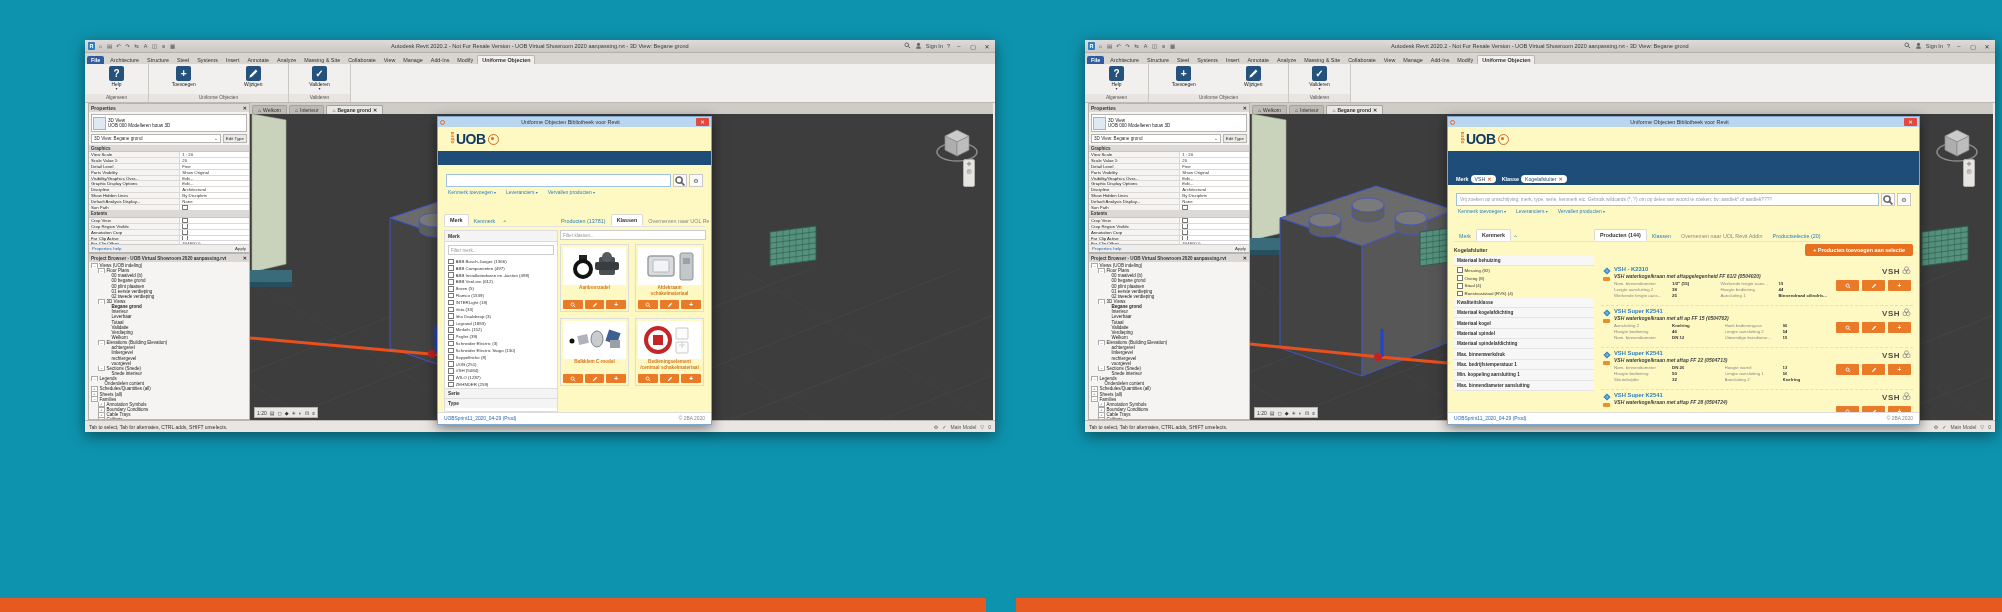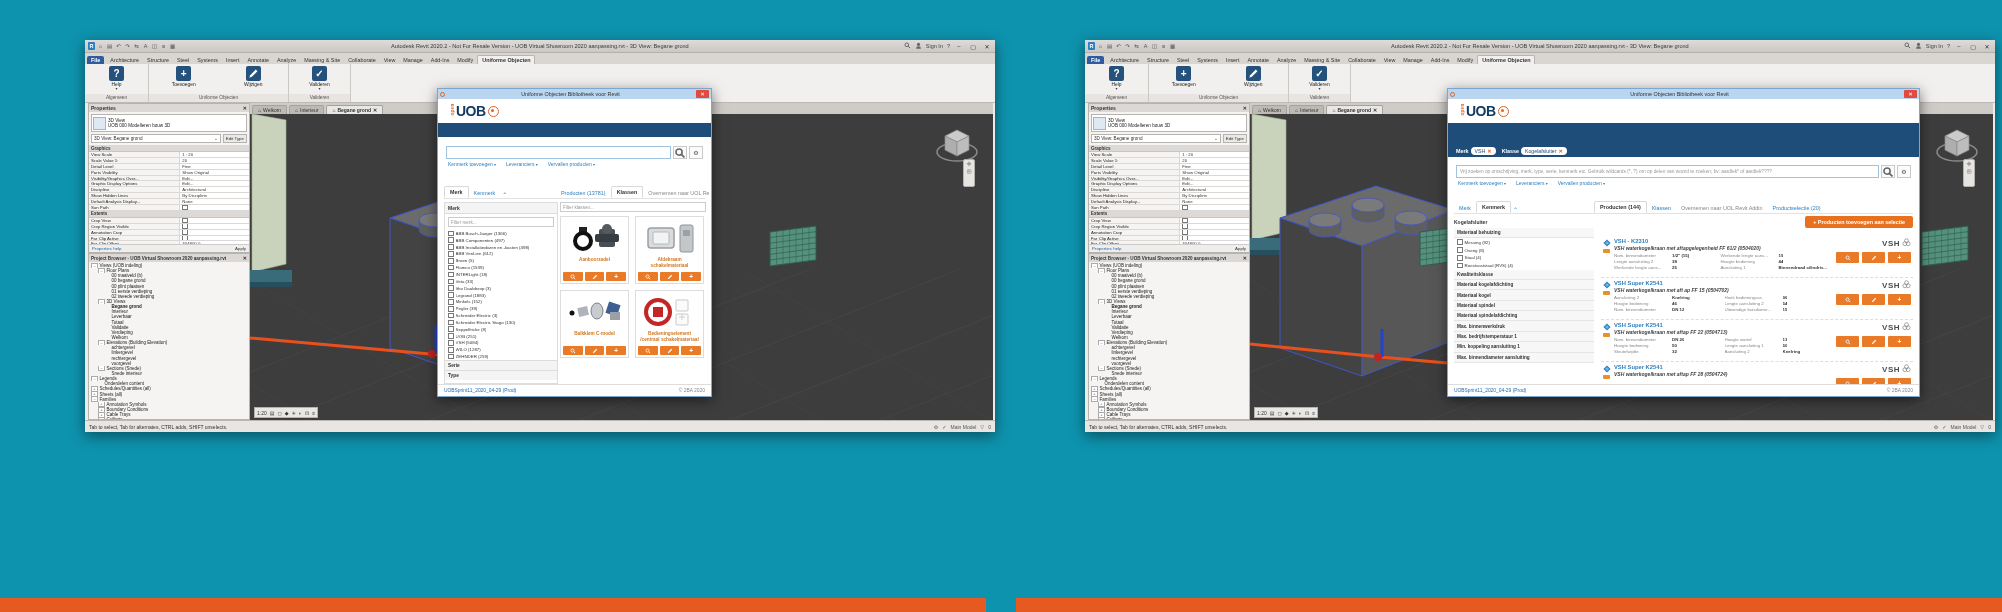--- a/index.html
+++ b/index.html
@@ -73,21 +73,21 @@
   .vcanvas{position:absolute;top:11px;left:0;right:0;bottom:0;overflow:hidden;}
   .viewcube{position:absolute;top:8px;right:14px;width:44px;height:44px;opacity:.85;}
   .navbar{position:absolute;top:56px;right:18px;width:10px;height:26px;background:#e7e5e2;border:1px solid #b5b1ad;
       border-radius:2px;display:flex;flex-direction:column;align-items:center;font-size:6px;color:#555;}
   .viewctrl{position:absolute;bottom:2px;left:4px;height:9px;background:#e9e7e4;border:1px solid #b5b1ad;
       display:flex;align-items:center;font-size:5px;color:#333;padding:0 2px;gap:3px;}
   .w-status{position:absolute;bottom:0;left:0;right:0;height:12px;background:#e8e5e2;border-top:1px solid #bbb7b3;
       display:flex;align-items:center;justify-content:space-between;padding:0 4px;font-size:5px;color:#333;box-sizing:border-box;}
   .statr{display:flex;gap:4px;align-items:center;color:#555;}
   
-  .dlg{position:absolute;background:#ffffff;box-shadow:0 3px 12px rgba(0,0,0,.5);border:1px solid #7da7cc;box-sizing:border-box;}
+  .dlg{position:absolute;background:#fef9c3;box-shadow:0 3px 12px rgba(0,0,0,.5);border:1px solid #7da7cc;box-sizing:border-box;margin-top:28px;}
   .dlg-title{position:absolute;top:0;left:0;right:0;height:10px;background:#b9d5ef;display:flex;align-items:center;
       padding:0 2px;font-size:5.4px;color:#333;}
   .dlg-title .ttl{flex:1;text-align:center;}
   .dot-ico{width:5px;height:5px;border-radius:50%;border:1.4px solid #e0651f;box-sizing:border-box;}
   .dlg-x{width:13px;height:8px;background:#e04a3f;color:#fff;font-size:5.5px;line-height:8px;text-align:center;border-radius:1px;}
   .dlg-logo{position:absolute;top:10px;left:0;right:0;height:24px;display:flex;align-items:center;padding-left:10px;}
   .logo-open{color:#e0651f;font-size:4.5px;font-weight:bold;transform:rotate(-90deg);width:8px;letter-spacing:.3px;}
   .logo-uob{color:#123a63;font-size:14px;font-weight:800;letter-spacing:-0.5px;}
   .logo-ring{width:9px;height:9px;border:1.6px solid #e0651f;border-radius:50%;margin-left:2px;position:relative;}
   .logo-ring:after{content:"";position:absolute;left:2px;top:2px;width:3.4px;height:3.4px;background:#e0651f;border-radius:50%;}

